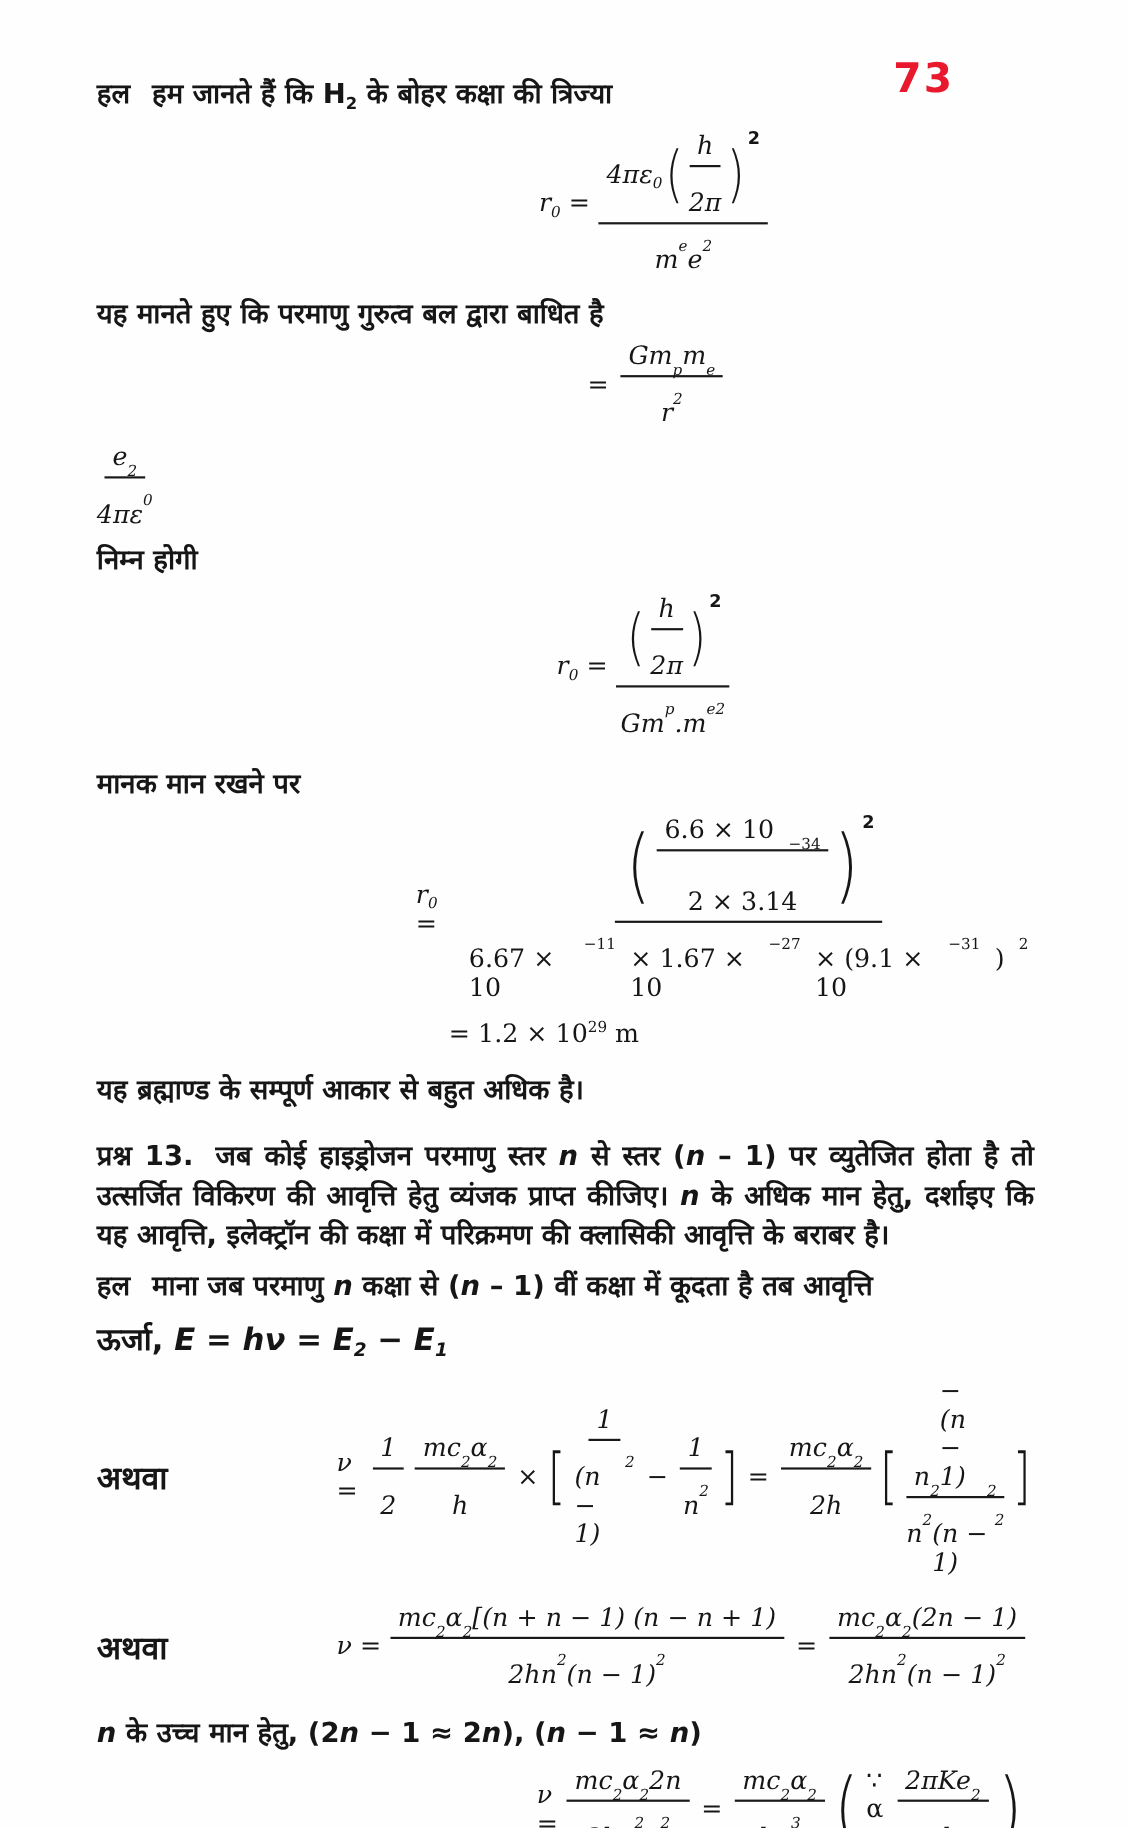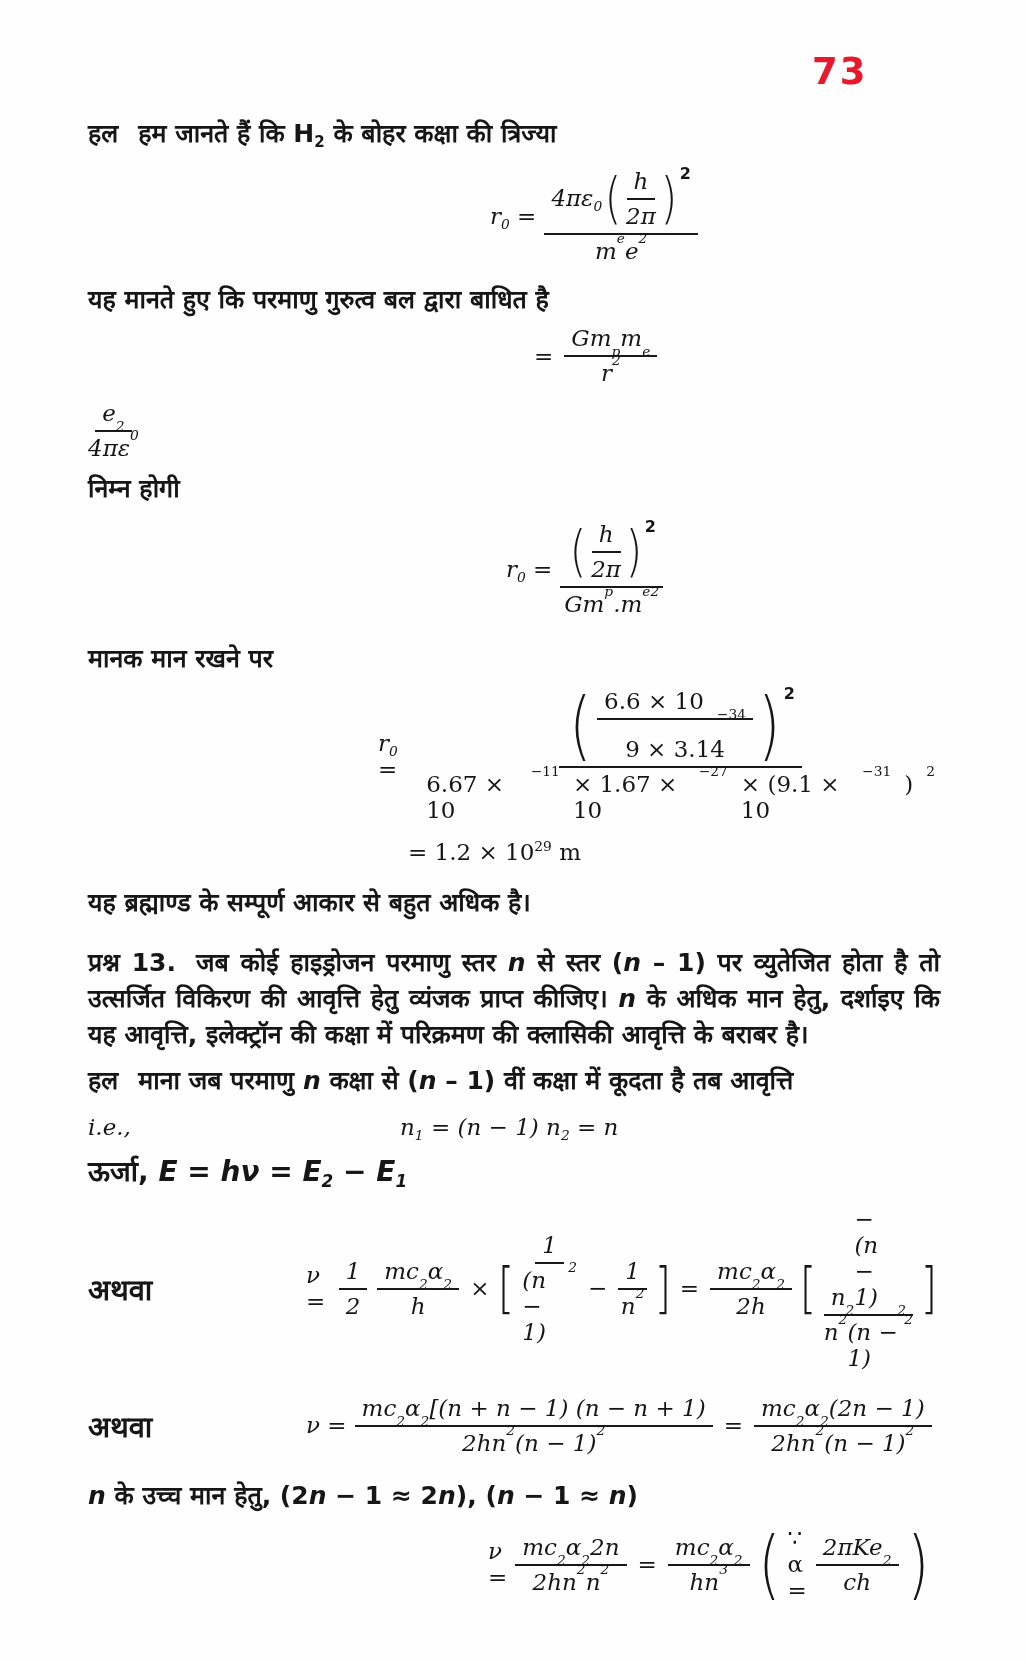--- a/index.html
+++ b/index.html
@@ -19,38 +19,38 @@
   .blabel { font-weight:800; margin-right:20px; }
   .qpara { font-size:25px; font-weight:800; line-height:1.44; text-align:justify; }
   .math { font-family:"DejaVu Serif", serif; font-style:italic; font-size:23px; font-weight:500; }
   .upright { font-style:normal;gap:13px; }
   .italic { font-style:italic; }
   sub, sup { font-size:0.60em; line-height:0; }
   sub { vertical-align:-0.35em; }
   sup { vertical-align:0.65em; }
   .frac { display:inline-flex; flex-direction:column; align-items:center; vertical-align:middle; margin:0 5px; }
   .ftop { display:inline-flex; align-items:flex-end; justify-content:center; border-bottom:2.4px solid #191919; padding:0 7px 4px; }
-  .fbot { display:inline-flex; align-items:flex-start; justify-content:center; padding-top:3px; }
+  .fbot { display:inline-flex; align-items:flex-start; justify-content:center; padding-top:20px; }
   .mline { display:flex; align-items:center; }
   .bigp { font-style:normal; font-weight:300; line-height:0.82; font-family:"DejaVu Sans", sans-serif; transform:scaleX(0.75); }
   .p58 { font-size:56px; } .p74 { font-size:74px; }
   .pexp { font-style:normal; font-size:16px; font-weight:600; align-self:flex-start; margin-top:-4px; font-family:"DejaVu Sans", sans-serif; }
   .gap8 { margin-left:8px; }
   .hlabel { font-size:29px; font-weight:600; width:218px; flex:0 0 auto; }
   .eqsign { font-style:normal; margin:0 6px; }
 </style>
 </head>
 <body>
 
 <div class="page">
   <div class="page-number">73</div>
 
   <div class="content">
 
-    <div class="para" style="padding-top:116px;">
+    <div class="para" style="padding-top:68px;">
       <span class="blabel">हल</span><span>हम जानते हैं कि H<sub>2</sub> के बोहर कक्षा की त्रिज्या</span>
     </div>
 
     <div class="mline" style="margin-top:16px; padding-left:402px;">
       <span class="math">r<sub>0</sub> =</span>
       <span class="frac gap8">
         <span class="ftop">
           <span class="math" style="align-self:center;">4πε<sub>0</sub></span>
           <span class="bigp p58" style="align-self:center;">(</span>
           <span class="frac" style="margin:0 2px; align-self:center;">
@@ -100,21 +100,21 @@
 
     <div class="para" style="margin-top:24px;">मानक मान रखने पर</div>
 
     <div class="mline" style="margin-top:12px; padding-left:290px;">
       <span class="math">r<sub>0</sub> =</span>
       <span class="frac gap8">
         <span class="ftop">
           <span class="bigp p74" style="align-self:center;">(</span>
           <span class="frac upright" style="margin:0 2px; align-self:center;">
             <span class="ftop math upright">6.6 × 10<sup>−34</sup></span>
-            <span class="fbot math upright">9 × 3.14</span>
+            <span class="fbot math upright">2 × 3.14</span>
           </span>
           <span class="bigp p74" style="align-self:center;">)</span>
           <span class="pexp">2</span>
         </span>
         <span class="fbot math upright">6.67 × 10<sup>−11</sup> × 1.67 × 10<sup>−27</sup> × (9.1 × 10<sup>−31</sup>)<sup>2</sup></span>
       </span>
     </div>
 
     <div class="mline" style="margin-top:16px; padding-left:320px;">
       <span class="math upright">= 1.2 × 10<sup>29</sup> m</span>
@@ -123,24 +123,20 @@
     <div class="para" style="margin-top:20px;">यह ब्रह्माण्ड के सम्पूर्ण आकार से बहुत अधिक है।</div>
 
     <div class="qpara" style="margin-top:24px;">
       <span class="blabel">प्रश्न 13.</span><span>जब कोई हाइड्रोजन परमाणु स्तर <i>n</i> से स्तर (<i>n</i> – 1) पर व्युतेजित होता है तो उत्सर्जित विकिरण की आवृत्ति हेतु व्यंजक प्राप्त कीजिए। <i>n</i> के अधिक मान हेतु, दर्शाइए कि यह आवृत्ति, इलेक्ट्रॉन की कक्षा में परिक्रमण की क्लासिकी आवृत्ति के बराबर है।</span>
     </div>
 
     <div class="para" style="margin-top:10px;">
       <span class="blabel">हल</span><span>माना जब परमाणु <i>n</i> कक्षा से (<i>n</i> – 1) वीं कक्षा में कूदता है तब आवृत्ति</span>
     </div>
 
-    <div class="mline" style="margin-top:16px;">
-      <span class="math italic" style="width:312px; flex:0 0 auto;">i.e.,</span>
-      <span class="math">n<sub>1</sub> = (n − 1) n<sub>2</sub> = n</span>
-    </div>
 
     <div class="para" style="margin-top:12px; font-size:28px;">ऊर्जा, <i>E = hν = E<sub>2</sub> − E<sub>1</sub></i></div>
 
     <div class="mline" style="margin-top:14px;">
       <span class="hlabel">अथवा</span>
       <span class="math">ν =</span>
       <span class="frac gap8">
         <span class="ftop math">1</span>
         <span class="fbot math">2</span>
       </span>

